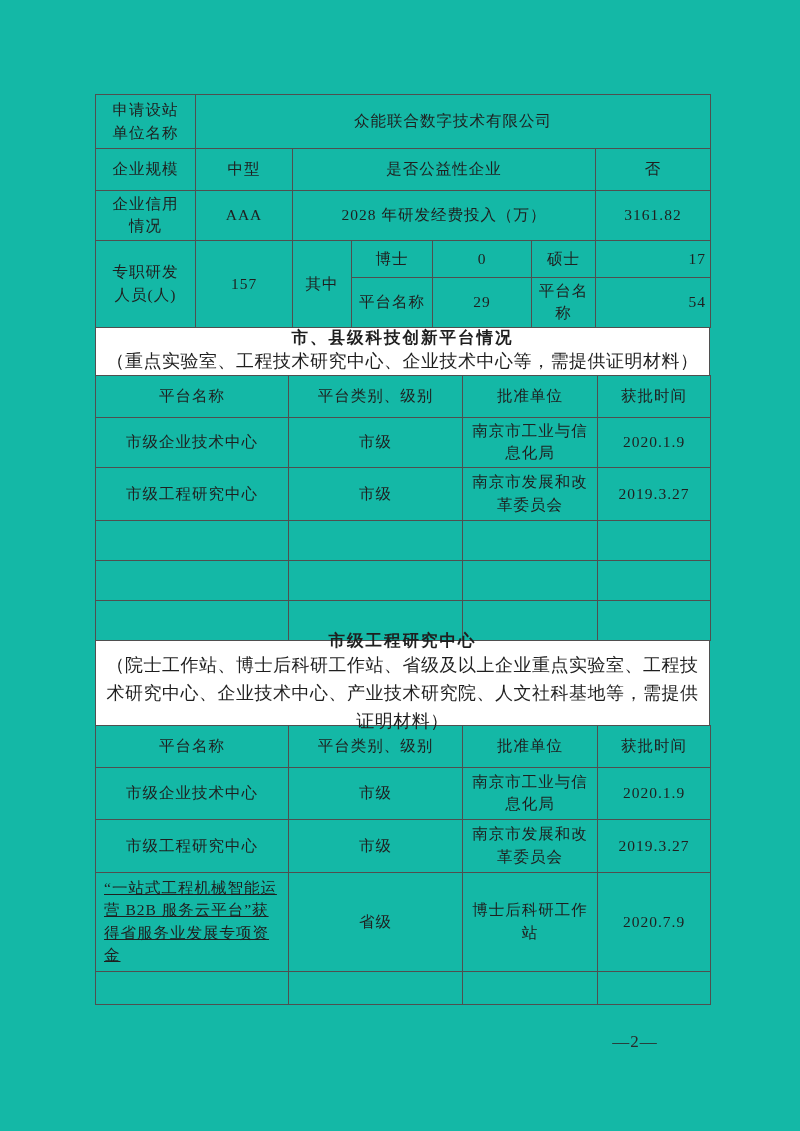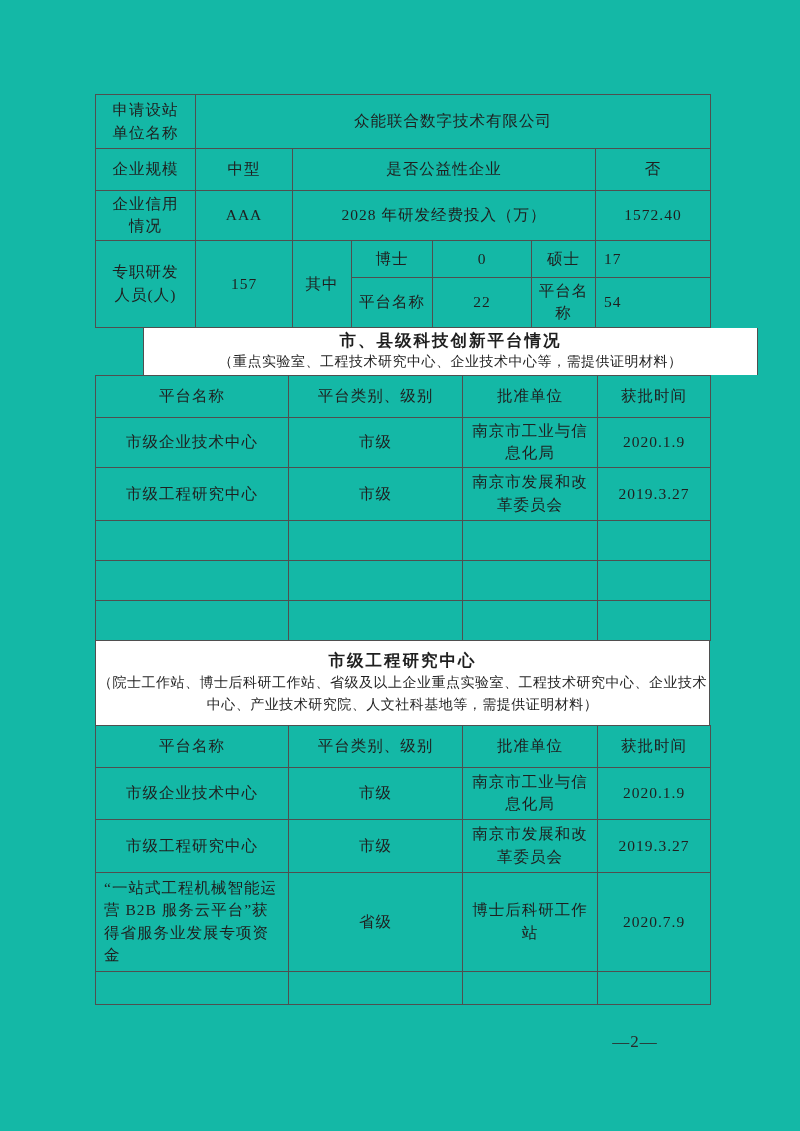--- a/index.html
+++ b/index.html
@@ -18,33 +18,33 @@
     padding:2px 4px; box-sizing:border-box; overflow:hidden;
   }
   
   tr.h54 td{height:54px} tr.h42 td{height:42px} tr.h48 td{height:48px}
   tr.h37 td{height:37px} tr.h50 td{height:50px} tr.h53 td{height:53px}
   tr.h52 td{height:52px} tr.h70 td{height:70px} tr.h68 td{height:68px}
   tr.h40 td{height:40px} tr.h33 td{height:33px}
 
   td.lbl { padding:2px 14px; }            
   td.mid { padding:2px 3px; }             
-  td.val-left { text-align:left; padding-left:8px;margin-top:12px; }
-  td.name-left { text-align:left; padding:4px 8px; }
+  td.val-left { text-align:right; padding-left:8px;margin-top:12px; }
+  td.name-left { text-align:left; padding:4px 8px;text-decoration:underline; }
 
   .band {
     box-sizing:border-box; width:615px;
     border-left:1px solid #4f4f4f; border-right:1px solid #4f4f4f;
     display:flex; flex-direction:column; align-items:center; justify-content:center;
     background:#fff;
   }
-  .band1 { height:47px;margin-left:48px; }
+  .band1 { height:47px; }
   .band2 { height:84px; }
   .band .title { font-weight:bold; font-size:16.5px; letter-spacing:2px; line-height:1.3; }
-  .band .sub { font-size:14px; letter-spacing:0.5px; line-height:1.55; text-align:center; padding:0 2px; }
+  .band .sub { font-size:18px; letter-spacing:0.5px; line-height:1.55; text-align:center; padding:0 2px; }
 
   .pageno {
     position:absolute; left:585px; top:1032px; width:100px;
     text-align:center; font-size:17px; letter-spacing:1px; color:#2a2a2a;
   }
 </style>
 </head>
 <body>
 
 <div class="sheet">
@@ -68,34 +68,34 @@
       <tr class="h42">
         <td class="lbl">企业规模</td>
         <td>中型</td>
         <td colspan="4">是否公益性企业</td>
         <td>否</td>
       </tr>
       <tr class="h48">
         <td class="lbl">企业信用情况</td>
         <td>AAA</td>
         <td colspan="4">2028 年研发经费投入（万）</td>
-        <td>1572.40</td>
+        <td>3161.82</td>
       </tr>
       <tr class="h37">
         <td class="lbl" rowspan="2">专职研发人员(人)</td>
         <td rowspan="2">157</td>
         <td rowspan="2">其中</td>
         <td>博士</td>
         <td>0</td>
         <td class="mid">硕士</td>
         <td class="val-left">17</td>
       </tr>
       <tr class="h37">
         <td>平台名称</td>
-        <td>22</td>
+        <td>29</td>
         <td class="mid">平台名称</td>
         <td class="val-left">54</td>
       </tr>
     </tbody>
       </table>
 
     <div class="band band1">
       <div class="title">市、县级科技创新平台情况</div>
       <div class="sub">（重点实验室、工程技术研究中心、企业技术中心等，需提供证明材料）</div>
     </div>

